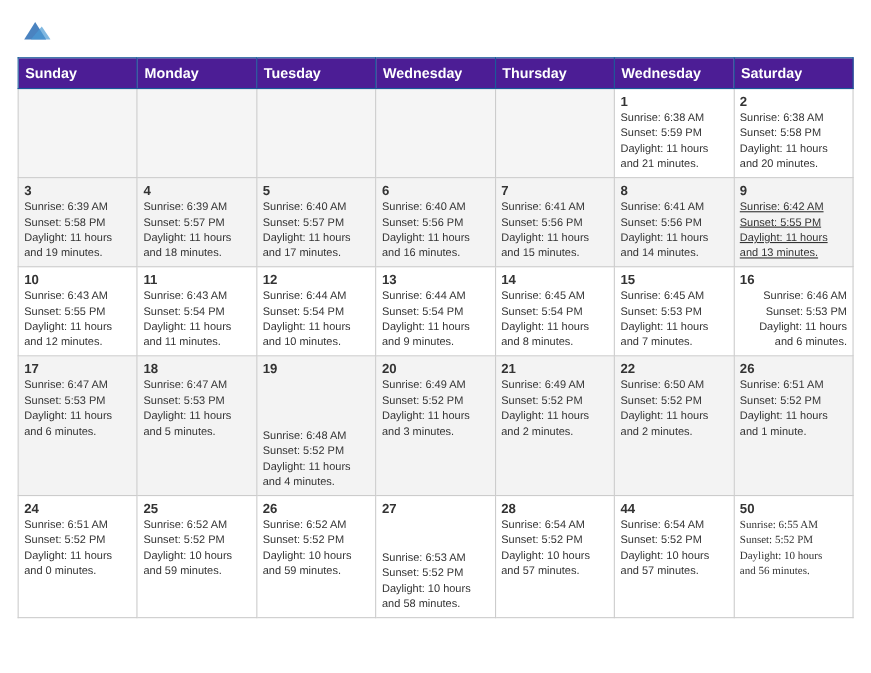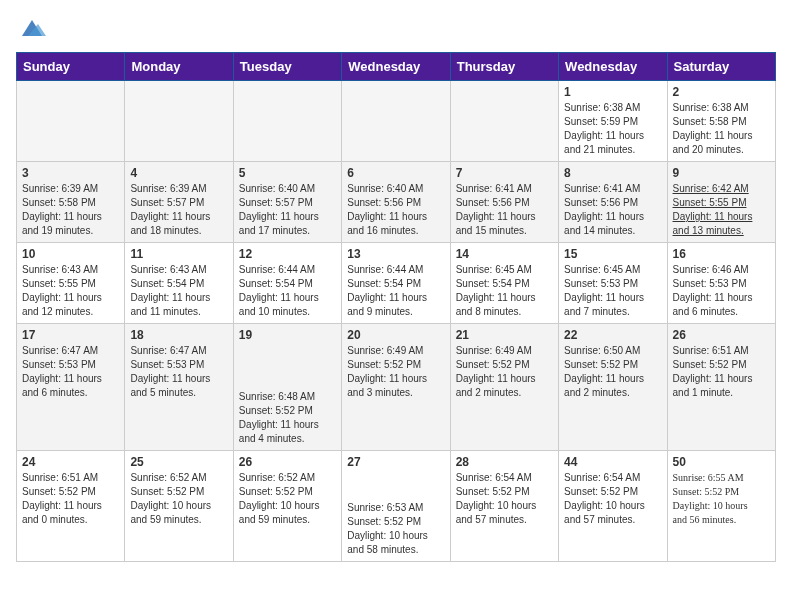--- a/index.html
+++ b/index.html
@@ -253,21 +253,21 @@
           </td>
           <td>
             <span class="day-num">15</span>
             <div class="day-info" style="white-space: pre-line;">Sunrise: 6:45 AM
 Sunset: 5:53 PM
 Daylight: 11 hours
 and 7 minutes.</div>
           </td>
           <td>
             <span class="day-num">16</span>
-            <div class="day-info" style="white-space: pre-line;">Sunrise: 6:46 AM
+            <div class="day-info" style="white-space: pre-line; text-align: right;">Sunrise: 6:46 AM
 Sunset: 5:53 PM
 Daylight: 11 hours
 and 6 minutes.</div>
           </td>
         </tr>
         <tr class="row-even">
           <td>
             <span class="day-num">17</span>
             <div class="day-info" style="white-space: pre-line;">Sunrise: 6:47 AM
 Sunset: 5:53 PM

